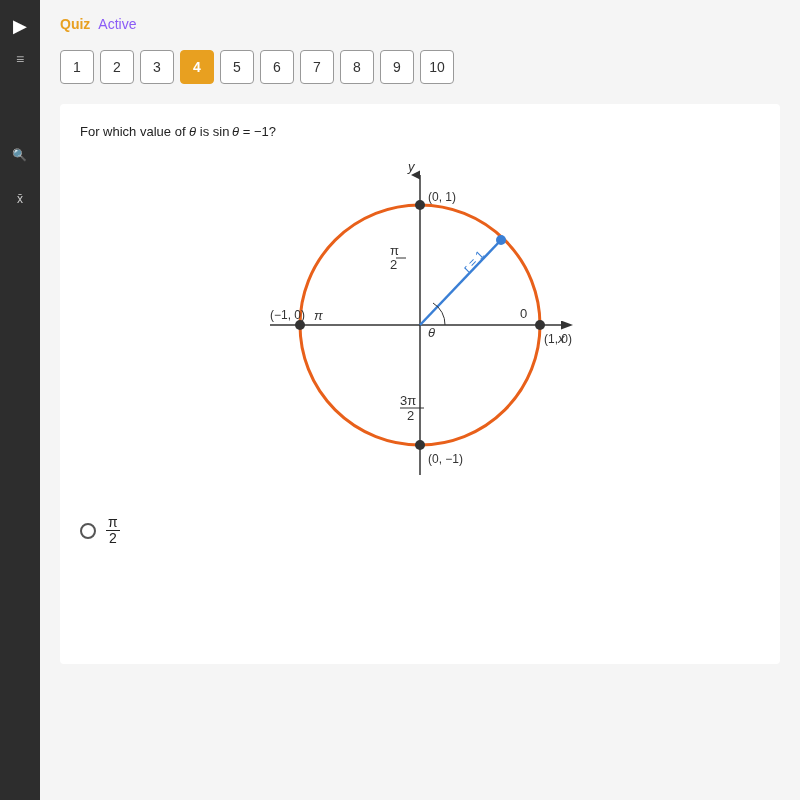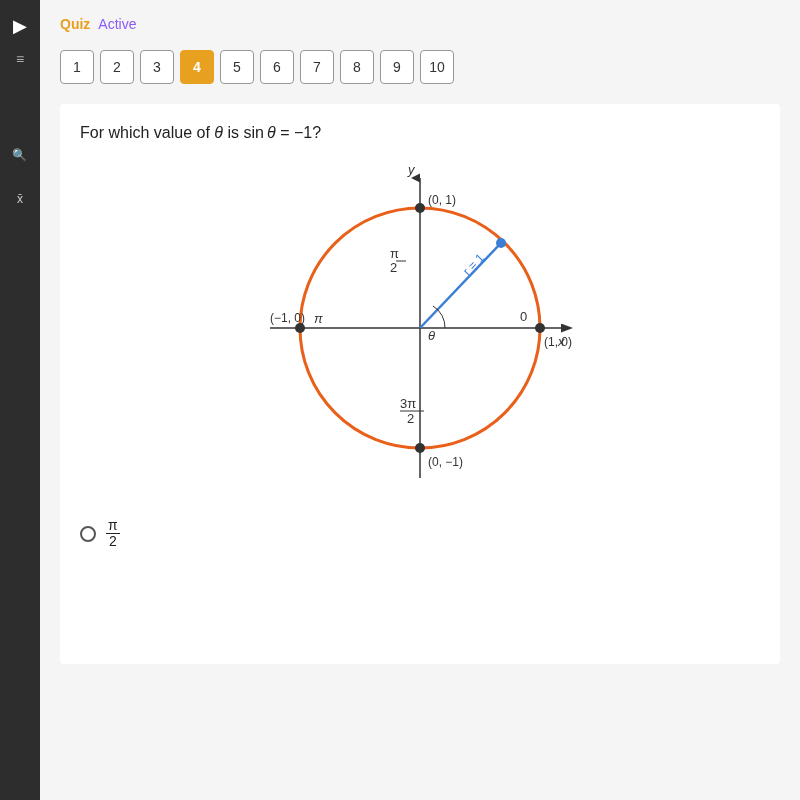--- a/index.html
+++ b/index.html
@@ -114,21 +114,21 @@
 
     .question-area {
       margin: 10px 20px;
       background: white;
       border-radius: 4px;
       padding: 20px;
       min-height: 560px;
     }
 
     .question-text {
-      font-size: 16px;
+      font-size: 13px;
       color: #222;
       margin-bottom: 16px;
     }
 
     .diagram-container {
       display: flex;
       justify-content: center;
       margin-bottom: 20px;
     }
 

